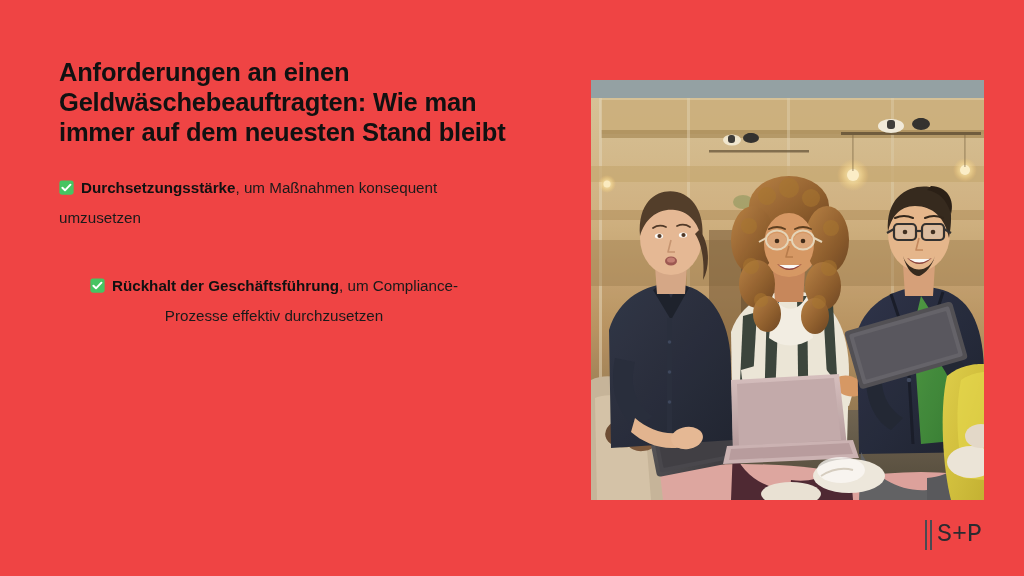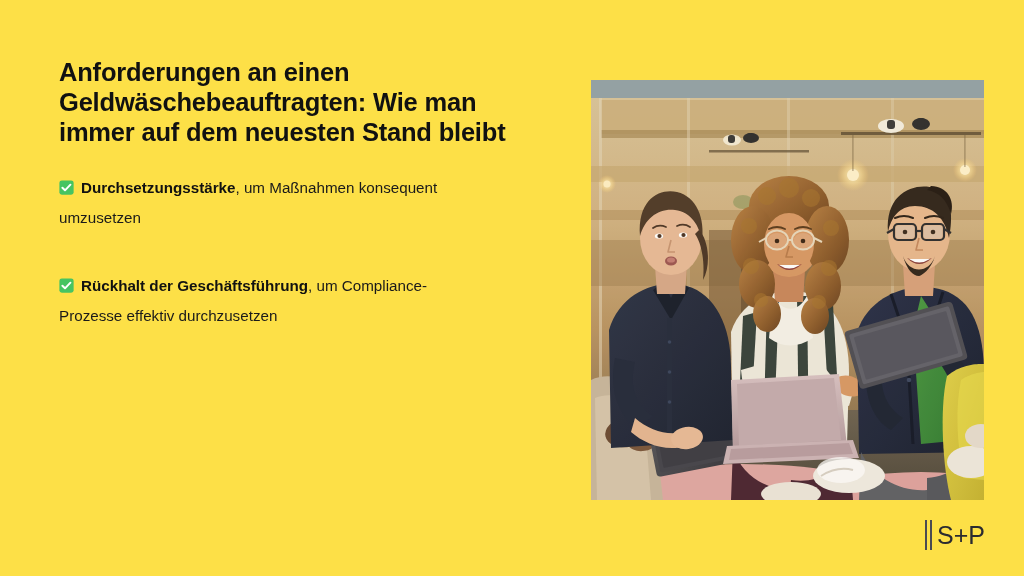--- a/index.html
+++ b/index.html
@@ -4,21 +4,21 @@
 <title>Slide</title>
 <style>
   html,body{margin:0;padding:0;}
   body{
     width:1024px;height:576px;
     background:#ffffff;
     font-family:"Liberation Sans","DejaVu Sans",sans-serif;
     overflow:hidden;
     position:relative;
   }
-  .slide{position:relative;width:1024px;height:576px;background:#fde047;}
+  .slide{position:relative;width:1024px;height:576px;background:#ef4444;}
 
   
   .content{
     position:absolute;left:59px;top:57px;width:475px;
   }
   .title{
     font-size:25.5px;
     line-height:30px;
     font-weight:700;
     color:#111111;
@@ -28,21 +28,21 @@
   }
 
   .bullets{margin:0;padding:0;list-style:none;}
   .bullet{
     margin:0 0 38px 0;
     font-size:15.2px;
     line-height:30px;
     color:#1a1a1a;
     max-width:430px;
   }
-  .bullet:last-child{margin-bottom:0;}
+  .bullet:last-child{margin-bottom:0;text-align:center;}
   .check-icon{
     display:inline-block;
     width:15px;height:15px;
     vertical-align:-2px;
     margin-right:7px;
   }
   .bullet-strong{font-weight:700;color:#111;}
   .bullet-rest{font-weight:400;color:#1a1a1a;}
 
   
@@ -65,21 +65,21 @@
   .logo-bars{
     display:flex;height:30px;margin-right:5px;
   }
   .logo-bars i{
     display:block;width:2px;height:30px;background:#4a4a52;margin-right:3px;
   }
   .logo-bars i:last-child{margin-right:0;}
   .logo-text{
     font-size:25px;font-weight:400;color:#2b2b30;
     letter-spacing:0px;line-height:30px;
-    font-family:Liberation Sans, sans-serif;
+    font-family:Liberation Mono, monospace;
   }
 </style>
 </head>
 <body>
 
 <div class="slide">
 
   <div class="content">
 
     <h1 class="title">Anforderungen an einen Geldwäschebeauftragten: Wie man immer auf dem neuesten Stand bleibt</h1>

